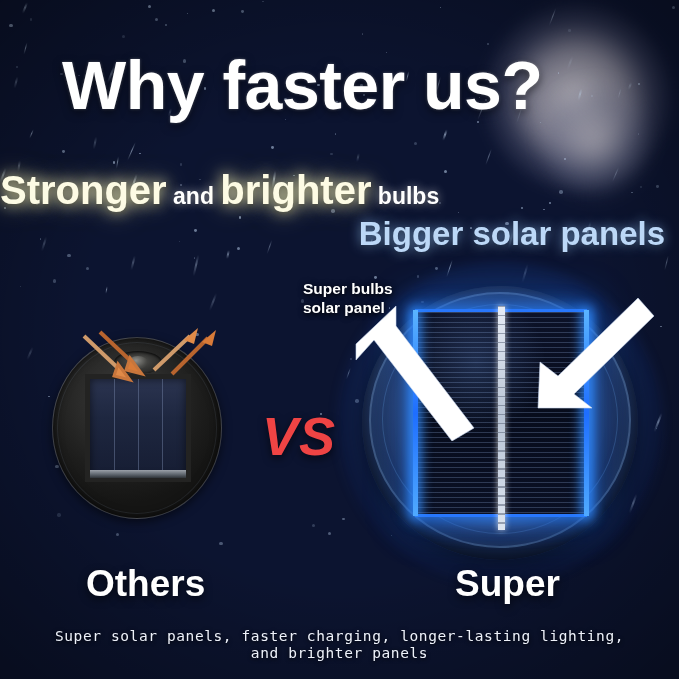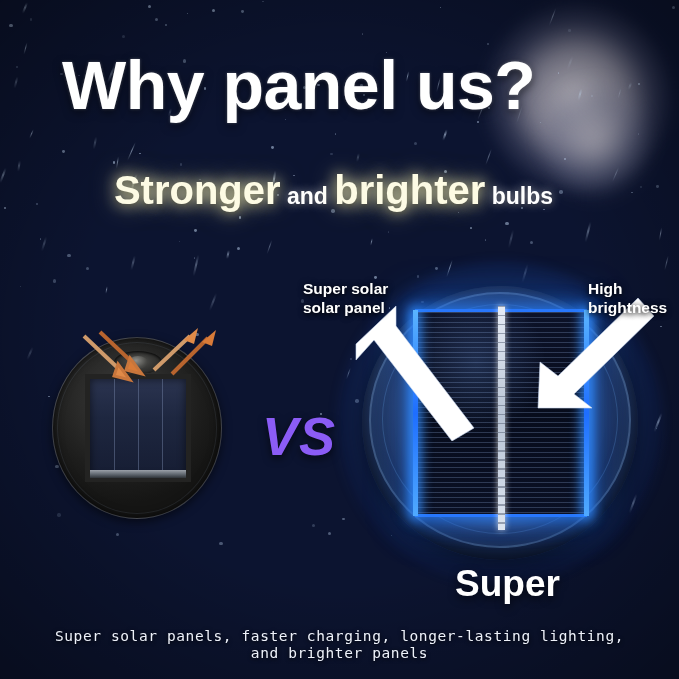--- a/index.html
+++ b/index.html
@@ -73,21 +73,21 @@
     font-weight: 700;
     color: #ffffff;
     letter-spacing: -0.5px;
     text-shadow: 0 3px 10px rgba(0,0,0,.55), 0 0 3px rgba(255,255,255,.35);
     white-space: nowrap;
   }
 
   .sub1 {
     position: absolute;
     left: 0; right: 12px; top: 168px;
-    text-align: center;
+    text-align: left;
     white-space: nowrap;
     font-weight: 700;
   }
   .sub1 .big {
     font-size: 40px;
     color: #fdfbe4;
     text-shadow: 0 0 14px rgba(255,250,190,.85), 0 0 26px rgba(255,245,160,.55), 0 2px 4px rgba(0,0,0,.5);
   }
   .sub1 .small {
     font-size: 23px;
@@ -120,21 +120,21 @@
   
   .arrow-white { position: absolute; }
 
   
   .vs {
     position: absolute;
     left: 262px; top: 405px;
     font-size: 54px;
     font-weight: 700;
     font-style: italic;
-    color: #8b5cf6;
+    color: #ef4444;
     letter-spacing: 1px;
     text-shadow: 0 3px 9px rgba(0,0,0,.6);
   }
 
   
   #product-others {
     position: absolute;
     left: 52px; top: 337px;
     width: 170px; height: 182px;
   }
@@ -473,25 +473,26 @@
       <div class="dot" style="width: 1.63833px; height: 1.63833px; opacity: 0.341615; left: 637.829px; top: 132.953px;"></div>
       <div class="dot" style="width: 1.21733px; height: 1.21733px; opacity: 0.427824; left: 193.712px; top: 257.42px;"></div>
       <div class="dot" style="width: 3.18363px; height: 3.18363px; opacity: 0.875621; left: 147.96px; top: 5.09573px;"></div>
       <div class="dot" style="width: 2.97854px; height: 2.97854px; opacity: 0.827436; left: 193.906px; top: 228.561px;"></div>
       <div class="streak" style="width: 2.05304px; height: 16.3027px; transform: rotate(16.8674deg); opacity: 0.380295; left: 42.8459px; top: 235.578px;"></div>
       <div class="dot" style="width: 3.4037px; height: 3.4037px; opacity: 0.355345; left: 414.098px; top: 141.629px;"></div>
       <div class="streak" style="width: 1.99173px; height: 19.9284px; transform: rotate(21.2962deg); opacity: 0.381989; left: 212.412px; top: 292.169px;"></div>
     </div>
   <div class="bg-vignette"></div>
 
-  <div class="title">Why panel us?</div>
+  <div class="title">Why faster us?</div>
 
   <div class="sub1">
     <span class="big">Stronger</span><span class="small"> and </span><span class="big">brighter</span><span class="small"> bulbs</span>
   </div>
+  <div class="sub2">Bigger solar panels</div>
 
   <div id="product-others">
     <div class="disc-small"></div>
     <div class="disc-small-rim"></div>
     <div class="sensor-small"></div>
     <div class="panel-small" id="panel-small">
         <div class="grid-line" style="left: 24px;"></div>
         <div class="grid-line" style="left: 48px;"></div>
         <div class="grid-line" style="left: 72px;"></div>
       </div>
@@ -533,28 +534,25 @@
   </div>
 
   <svg class="arrow-white" style="left:352px; top:296px;" width="130" height="145" viewBox="0 0 130 145">
     <polygon points="4,48 44,10 44,30 122,132 100,145 22,44 4,64" fill="#ffffff" stroke="rgba(200,215,240,.6)" stroke-width="1"></polygon>
   </svg>
   <svg class="arrow-white" style="left:528px; top:298px;" width="130" height="150" viewBox="0 0 130 150">
     <polygon points="10,110 12,64 30,78 110,0 126,18 46,96 64,110" fill="#ffffff" stroke="rgba(200,215,240,.6)" stroke-width="1"></polygon>
   </svg>
 
   <div class="callout" id="callout-left">
-    <div>Super solar</div>
+    <div>Super bulbs</div>
     <div>solar panel</div>
   </div>
-  <div class="callout" id="callout-right">
-    <div>High</div>
-    <div>brightness</div>
-  </div>
-
+
+  <div class="label-others">Others</div>
   <div class="label-ours">Super</div>
 
   <div class="caption">
     <div>Super solar panels, faster charging, longer-lasting lighting,</div>
     <div>and brighter panels</div>
   </div>
 
 </div>
 
 </body></html>

